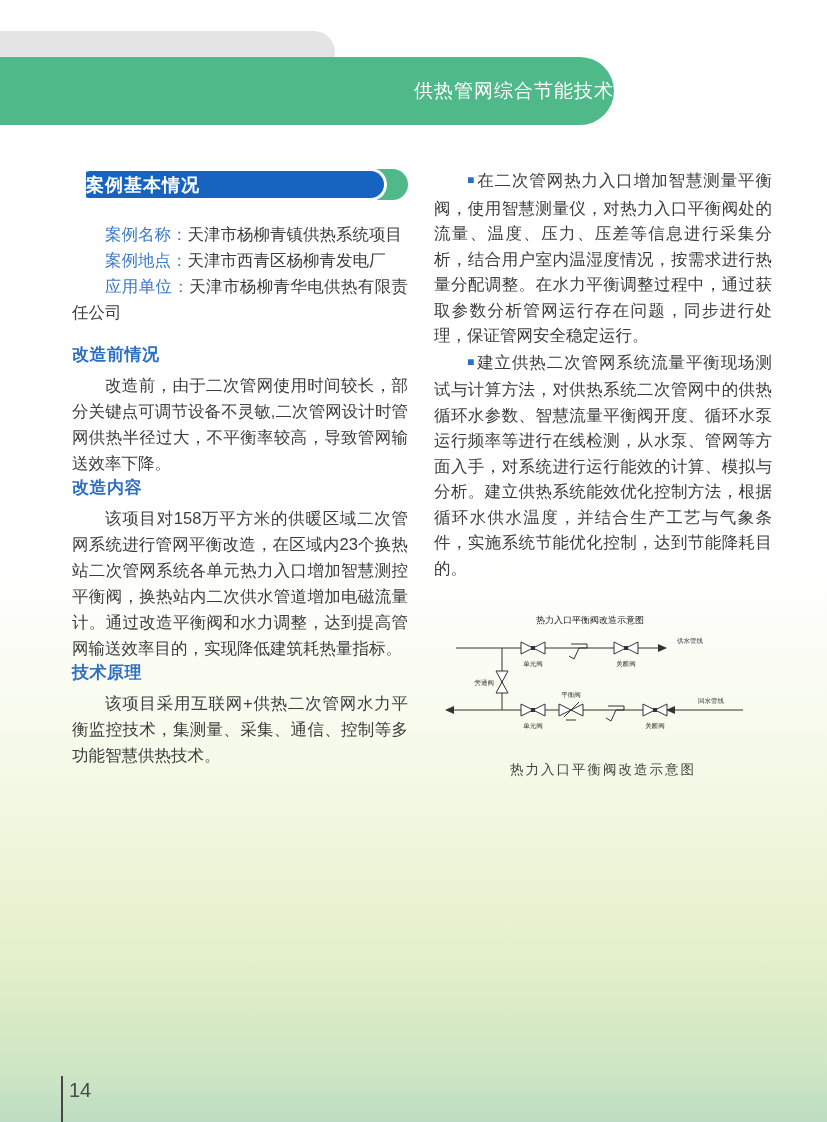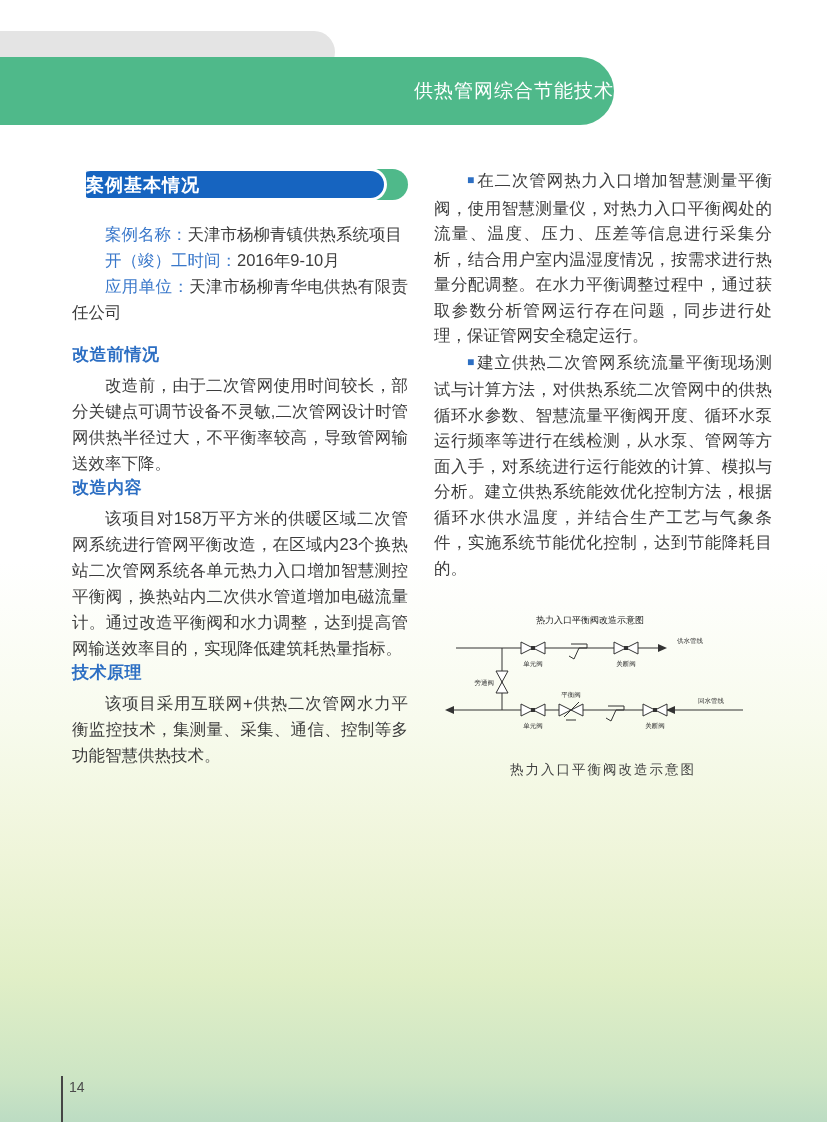--- a/index.html
+++ b/index.html
@@ -82,21 +82,21 @@
     font-size:13.5px; color:#3f3f3f; letter-spacing:2px;
   }
   .dia-line   { stroke:#333; stroke-width:1; fill:none; }
   .dia-fill   { fill:#333; }
   .dia-sym    { stroke:#333; stroke-width:1; fill:#fff; }
   text.dia-lbl   { font-size:6.5px; fill:#333; font-family:"Liberation Sans",sans-serif; }
   text.dia-title { font-size:9px;   fill:#222; font-family:"Liberation Sans",sans-serif; }
 
   
   .pageno-left  { position:absolute; left:33px; top:1126px; font-size:10px; color:#4b4b4b; }
-  .pageno-right { position:absolute; left:69px; top:1079px; font-size:14px; color:#4b4b4b;text-align:center; }
+  .pageno-right { position:absolute; left:69px; top:1079px; font-size:20px; color:#4b4b4b;text-align:center; }
   .pageno-divider { position:absolute; left:61px; top:1076px; width:1.5px; height:46px; background:#454545; }
 </style>
 </head>
 <body>
 
 <div class="page">
 
   <div class="hdr-gray"></div>
   <div class="hdr-green">
     <span>供热管网综合节能技术</span>
@@ -109,21 +109,21 @@
       <div class="banner">
         <span class="cap"></span>
         <div class="blue">案例基本情况</div>
       </div>
 
       <div class="case-info">
         <p class="body">
           <span class="label">案例名称：</span><span>天津市杨柳青镇供热系统项目</span>
         </p>
         <p class="body">
-          <span class="label">开（竣）工时间：</span><span>2016年9-10月</span>
+          <span class="label">案例地点：</span><span>天津市西青区杨柳青发电厂</span>
         </p>
         <p class="body">
           <span class="label">应用单位：</span><span>天津市杨柳青华电供热有限责任公司</span>
         </p>
       </div>
 
 
       <h3 class="sub">改造前情况</h3>
       <p class="body">改造前，由于二次管网使用时间较长，部分关键点可调节设备不灵敏,二次管网设计时管网供热半径过大，不平衡率较高，导致管网输送效率下降。</p>
 

